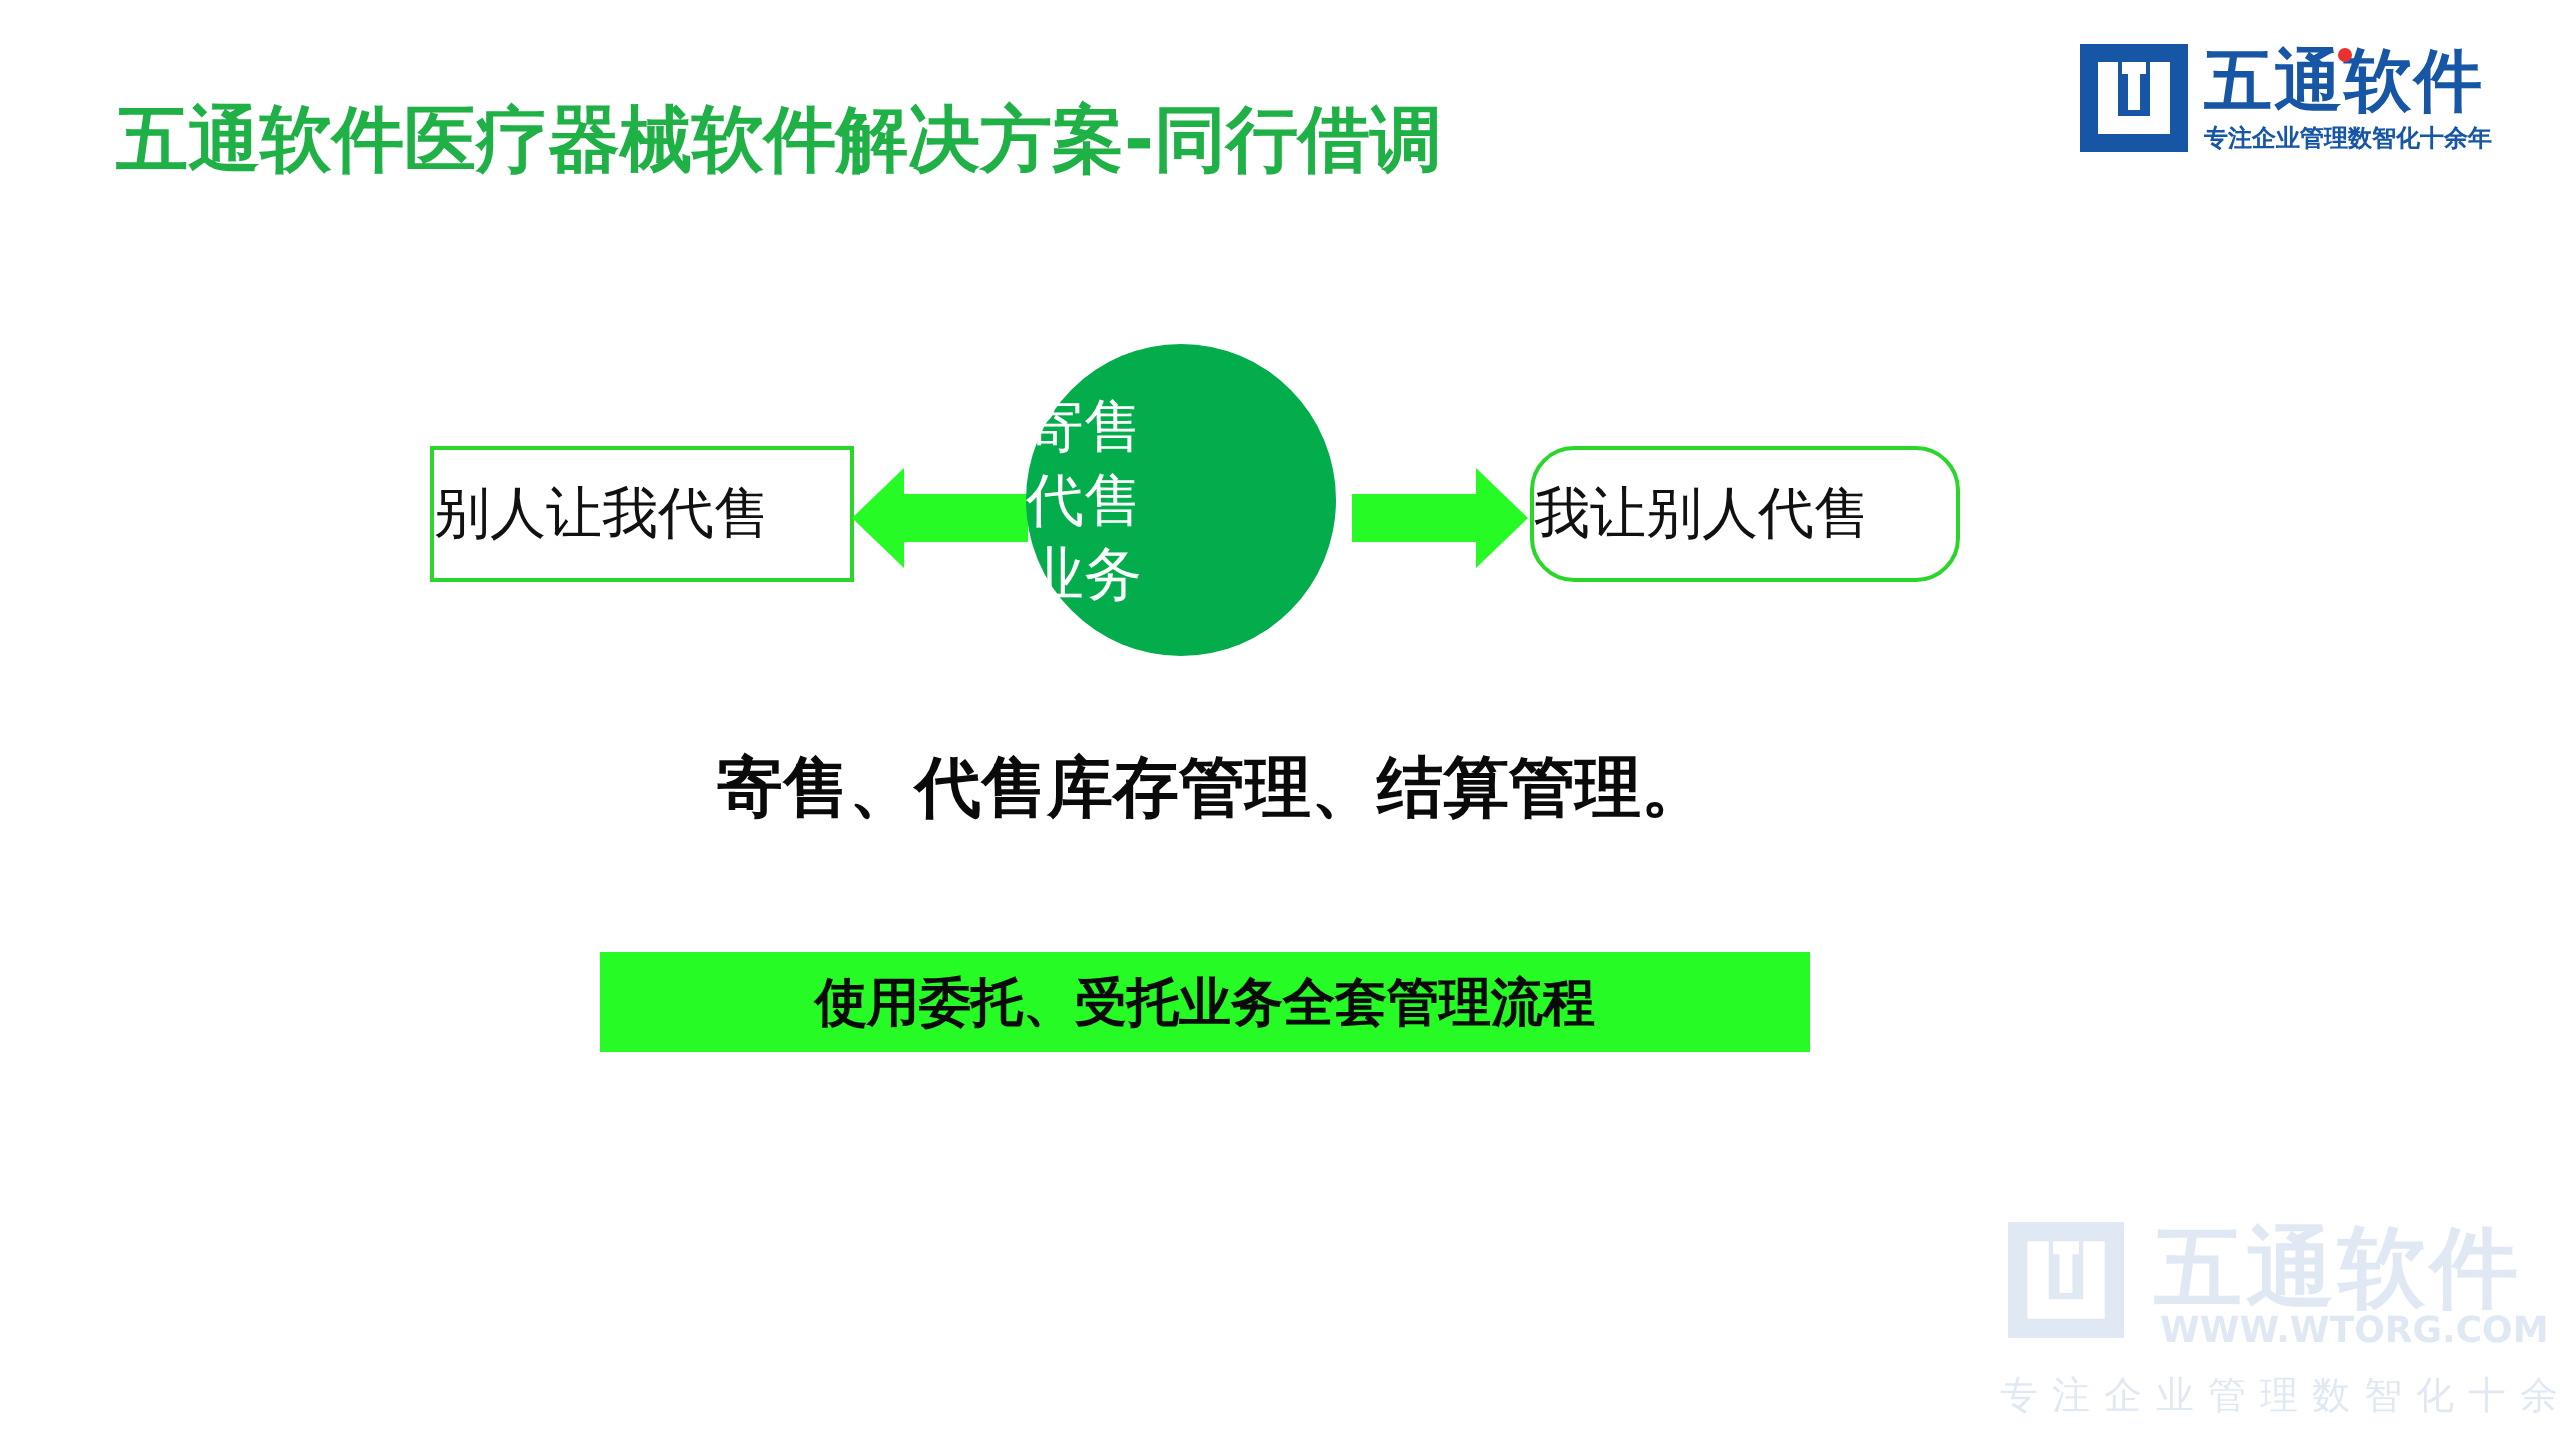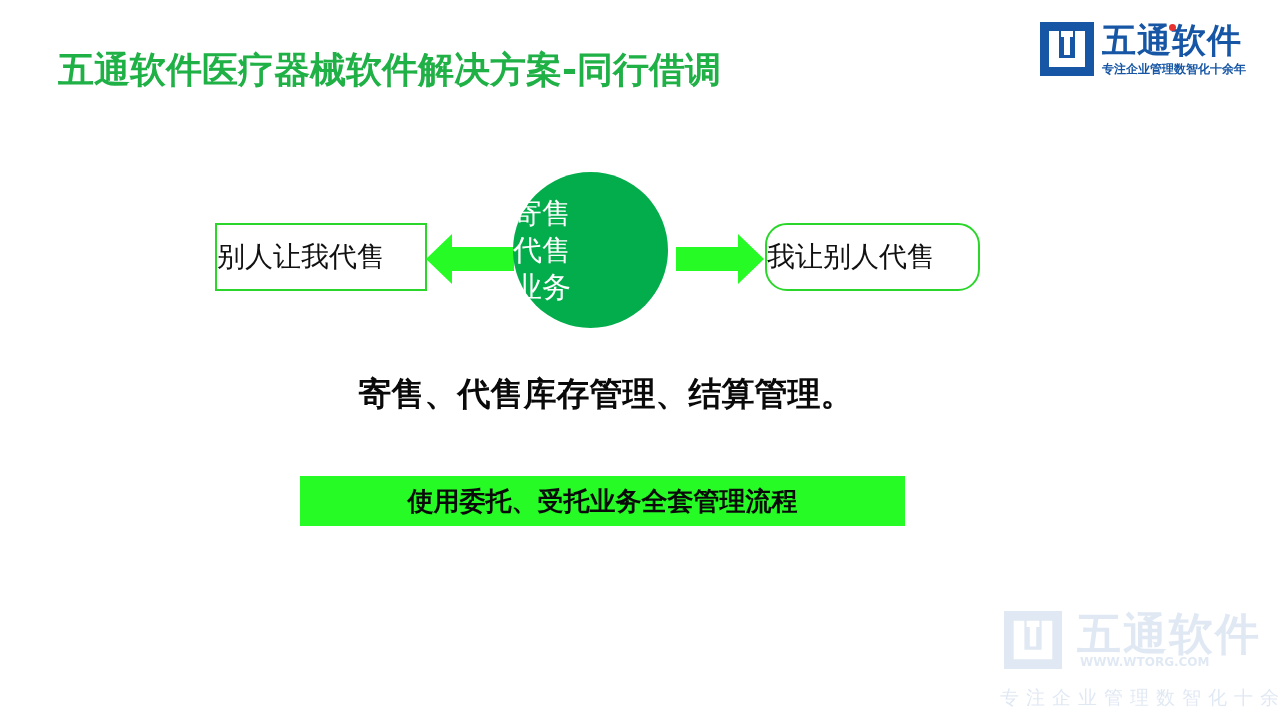--- a/index.html
+++ b/index.html
@@ -57,21 +57,21 @@
     .banner {
       position: absolute; left: 300px; top: 476px; width: 605px; height: 50px;
       background: #26fb26;
       display: flex; align-items: center; justify-content: center;
       font-size: 26px; font-weight: bold; color: #0a0a0a;
     }
     
     .wm { position: absolute; left: 1000px; top: 605px; opacity: 0.13; }
     .wm-mark { position: absolute; left: 4px; top: 6px; width: 58px; height: 58px; background: #1656a5; }
     .wm-name { position: absolute; left: 77px; top: 0px; font-size: 44px; font-weight: bold; color: #1656a5; white-space: nowrap; letter-spacing: 2px; }
-    .wm-url { position: absolute; left: 80px; top: 50px; font-size: 12px; font-weight: bold; color: #1656a5; white-space: nowrap; }
+    .wm-url { position: absolute; left: 80px; top: 50px; font-size: 18px; font-weight: bold; color: #1656a5; white-space: nowrap; }
     .wm-tag { position: absolute; left: 0px; top: 80px; font-size: 19px; color: #1656a5; letter-spacing: 7px; white-space: nowrap; }
   </style>
 </head>
 <body>
 
 <div class="title">五通软件医疗器械软件解决方案-同行借调</div>
 
 <div class="logo">
   <div class="logo-mark">
     <svg width="54" height="54" viewBox="0 0 54 54">

